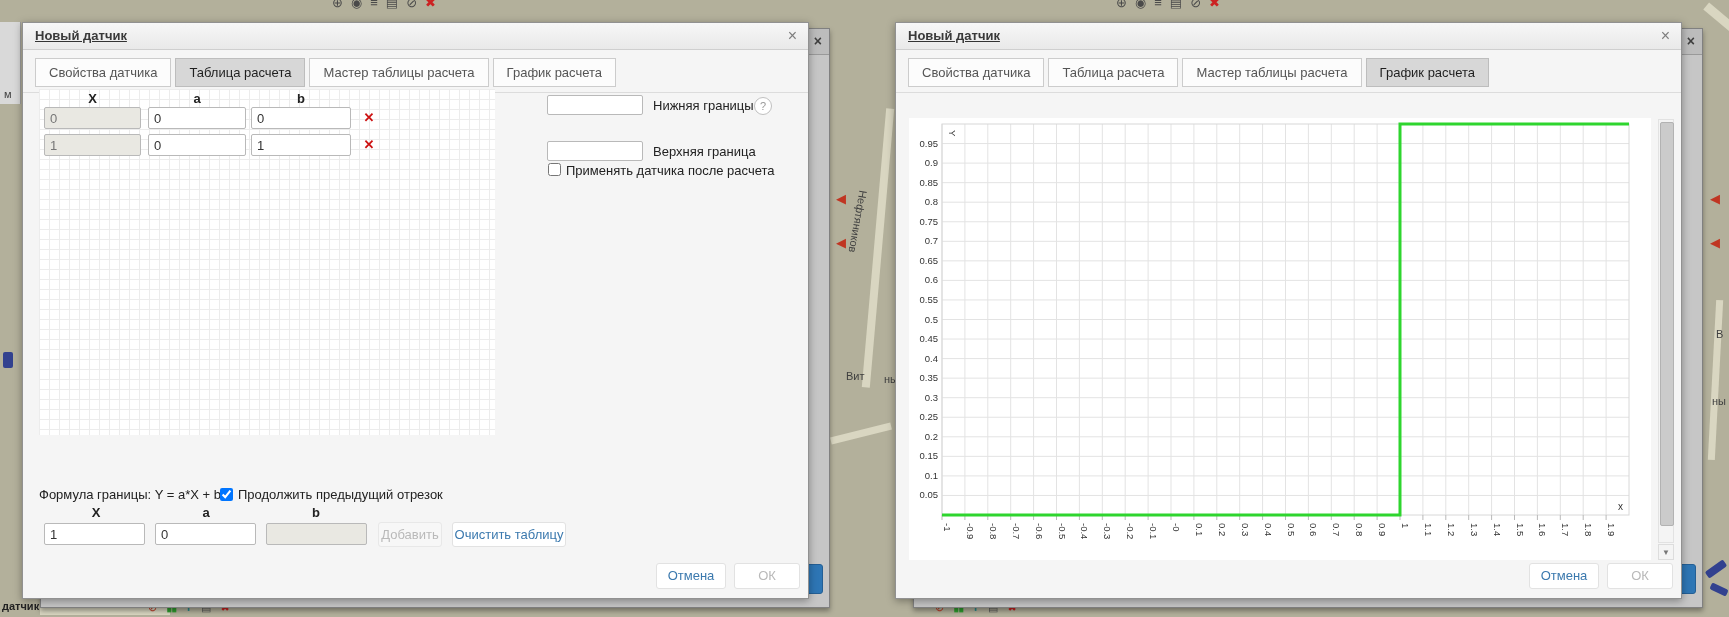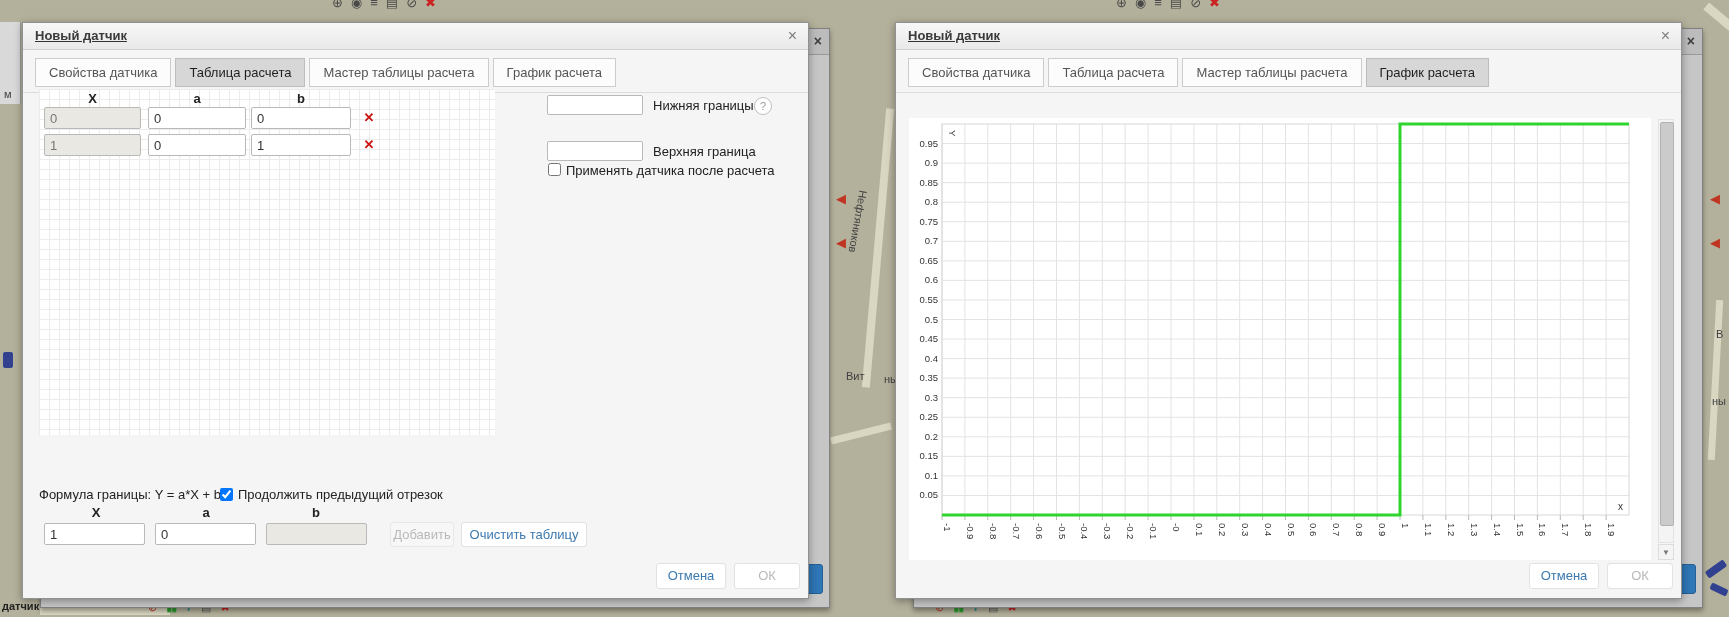--- a/index.html
+++ b/index.html
@@ -52,21 +52,21 @@
   .cell.ro{background:#e9e8e2;color:#777;}
   .delbtn{position:absolute;width:16px;height:16px;color:#cc1111;font-weight:bold;font-size:13px;
           line-height:16px;text-align:center;cursor:pointer;background:none;border:none;padding:0;}
   .lbl{position:absolute;color:#222;white-space:nowrap;}
   .help{position:absolute;width:16px;height:16px;border:1px solid #c0c0c0;border-radius:50%;
         color:#9a9a9a;font-size:11px;line-height:16px;text-align:center;background:#fff;}
   .cb{position:absolute;width:13px;height:13px;margin:0;}
   .btn{position:absolute;background:#fff;border:1px solid #e2e2e2;border-radius:3px;font-size:13px;
        text-align:center;line-height:24px;color:#3b79ae;cursor:pointer;font-family:"Liberation Sans",sans-serif;padding:0;}
   .btn.gray{color:#b9b9b9;}
-  .btn.dis{color:#b9b9b9;background:#f7f7f7;border-color:#e8e8e8;margin-left:12px;}
+  .btn.dis{color:#b9b9b9;background:#f7f7f7;border-color:#e8e8e8;}
 
   
   .substrip{position:absolute;left:14px;top:66px;width:741px;height:29px;border-bottom:1px solid #ccc;}
   .subtab{position:absolute;left:0;bottom:-1px;padding:5px 10px 6px;border:1px solid #ccc;
           border-bottom:1px solid #fff;background:#fff;color:#3b79ae;cursor:pointer;}
   .chart-panel{position:absolute;left:13px;top:95px;width:742px;height:442px;background:#fff;}
   .sb-track{position:absolute;left:762px;top:96px;width:16px;height:424px;background:#f4f4f4;border:1px solid #e2e2e2;box-sizing:border-box;}
   .sb-thumb{position:absolute;left:1px;top:2px;width:12px;height:402px;background:#cbcbcb;border:1px solid #b2b2b2;border-radius:2px;}
   .sb-btn{position:absolute;left:762px;top:521px;width:16px;height:16px;background:#f4f4f4;border:1px solid #ddd;
           color:#777;font-size:8px;line-height:15px;text-align:center;box-sizing:border-box;cursor:pointer;}
@@ -175,21 +175,21 @@
     <span class="lbl" style="left:215px;top:464px;">Продолжить предыдущий отрезок</span>
 
     <span class="colhead" style="left:23px;top:482px;width:100px;">X</span>
     <span class="colhead" style="left:133px;top:482px;width:100px;">a</span>
     <span class="colhead" style="left:243px;top:482px;width:100px;">b</span>
 
     <input class="cell" style="left: 21px; top: 500px; width: 101px;" value="1">
     <input class="cell" style="left: 132px; top: 500px; width: 101px;" value="0">
     <input class="cell ro" style="left: 243px; top: 500px; width: 101px;" disabled="" value="">
     <button class="btn dis" style="left:355px;top:499px;width:64px;height:25px;" disabled="">Добавить</button>
-    <button class="btn" style="left:438px;top:499px;width:126px;height:25px;">Очистить таблицу</button>
+    <button class="btn" style="left:429px;top:499px;width:114px;height:25px;">Очистить таблицу</button>
 
     <button class="btn" style="left:633px;top:540px;width:70px;height:26px;">Отмена</button>
     <button class="btn gray" style="left:711px;top:540px;width:66px;height:26px;" disabled="">ОК</button>
   </div>
 
   <div class="dlg dlg-right">
     <div class="dlg-title">
       <span>Новый датчик</span>
       <span class="dlg-close">×</span>
     </div>

